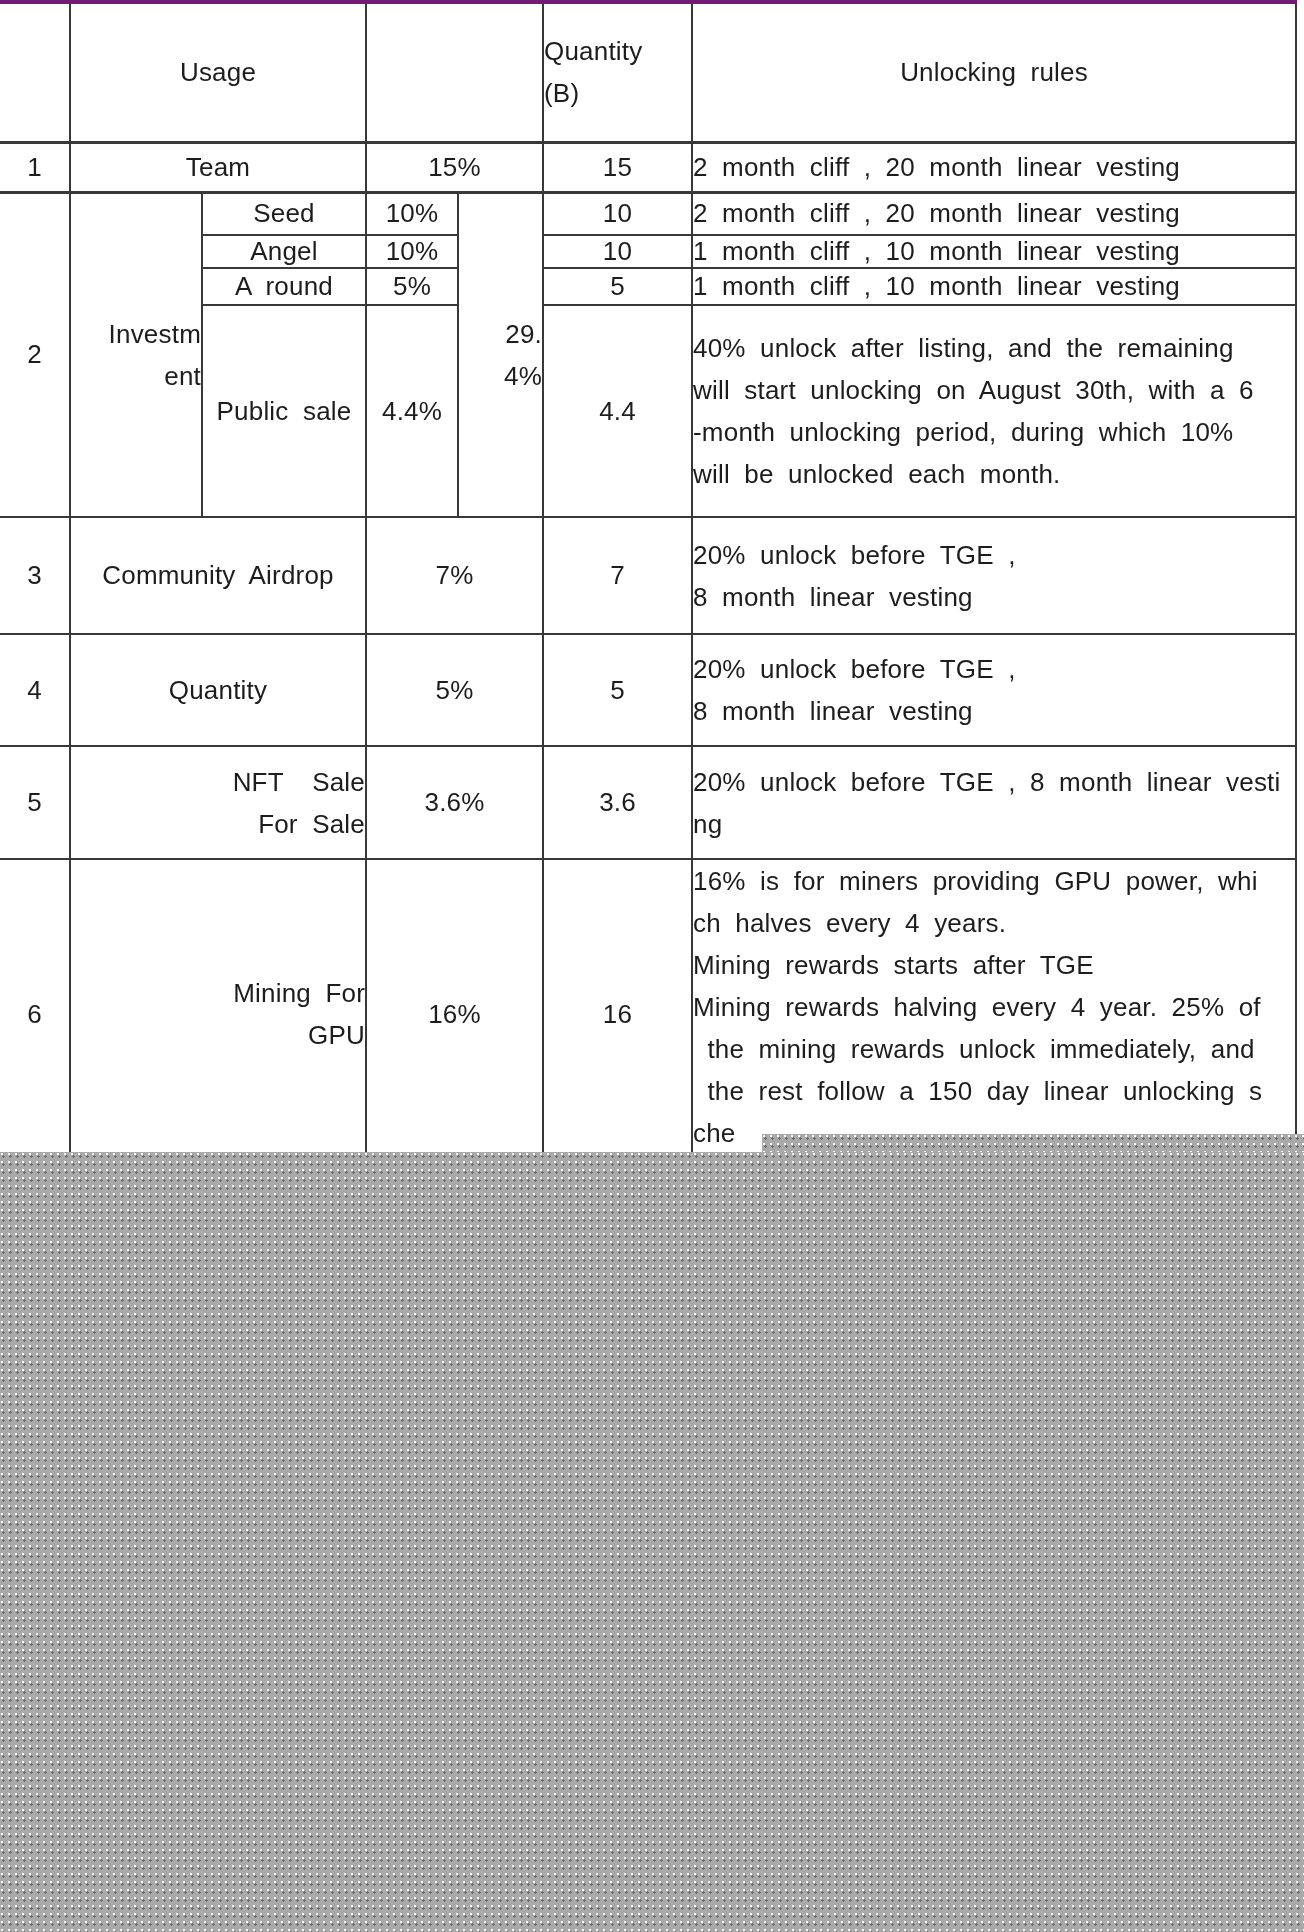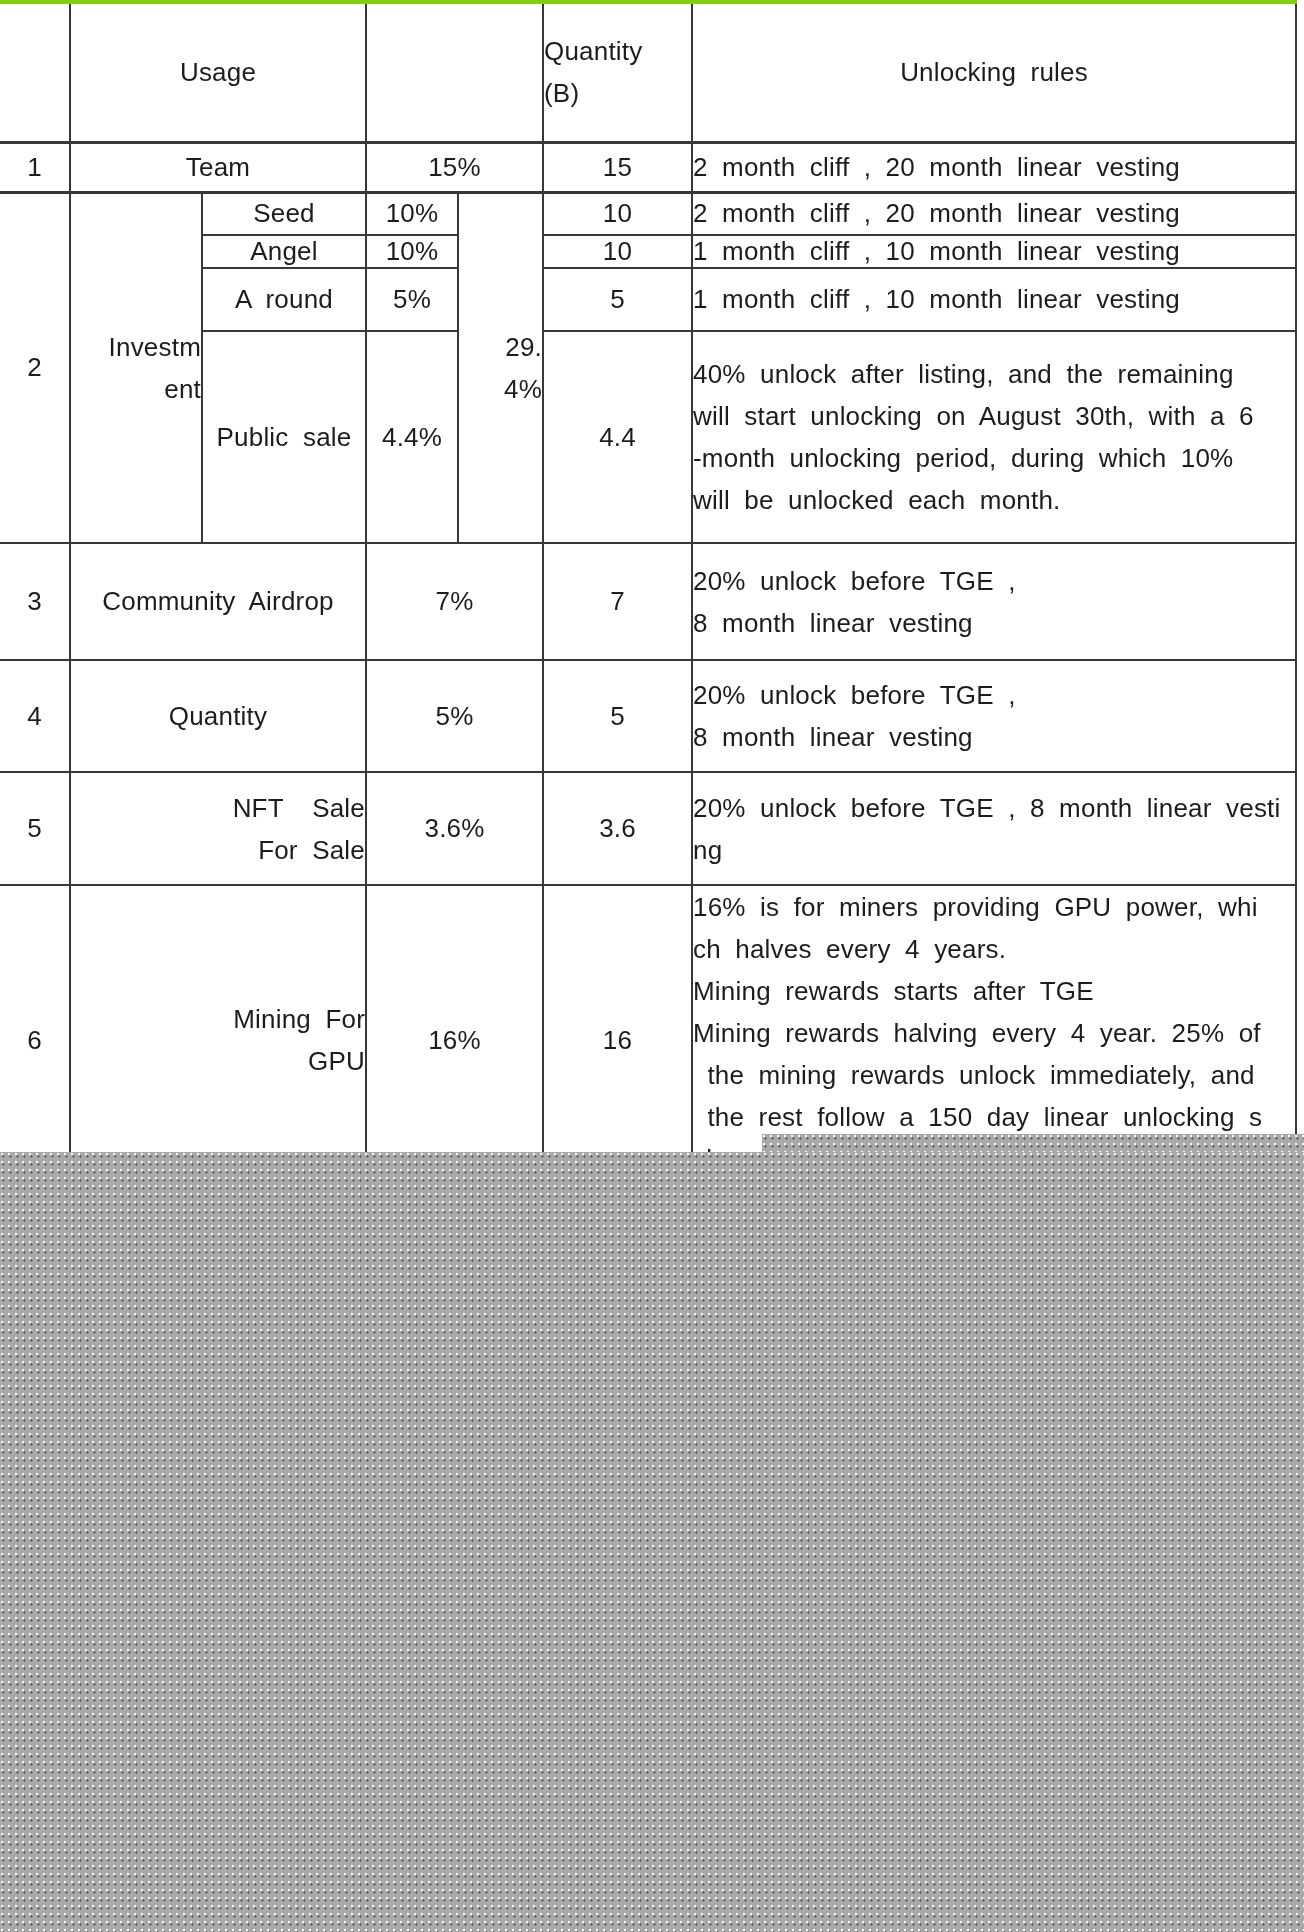--- a/index.html
+++ b/index.html
@@ -5,21 +5,21 @@
   html,body{margin:0;padding:0;}
   body{
     width:1304px;height:1932px;position:relative;overflow:hidden;
     background:#ffffff;
     font-family:"Liberation Sans","DejaVu Sans",sans-serif;
     color:#1d1d1d;
   }
   table.alloc{
     border-collapse:collapse;table-layout:fixed;
     position:absolute;left:0;top:0;width:1296px;
-    border-top:4px solid #84cc16;
+    border-top:4px solid #701a75;
     font-size:26px;
     word-spacing:7px;
     letter-spacing:0.2px;
   }
   table.alloc td{
     border:2px solid #383838;
     vertical-align:middle;
     padding:0;
     overflow:hidden;
   }
@@ -98,21 +98,21 @@
     <td class="rules">2 month cliff , 20 month linear vesting</td>
   </tr>
 
   <tr style="height:32px">
     <td class="c">Angel</td>
     <td class="c">10%</td>
     <td class="c">10</td>
     <td class="rules">1 month cliff , 10 month linear vesting</td>
   </tr>
 
-  <tr style="height:63px">
+  <tr style="height:37px">
     <td class="c">A round</td>
     <td class="c">5%</td>
     <td class="c">5</td>
     <td class="rules">1 month cliff , 10 month linear vesting</td>
   </tr>
 
   <tr style="height:212px">
     <td class="c">Public sale</td>
     <td class="c">4.4%</td>
     <td class="c">4.4</td>

